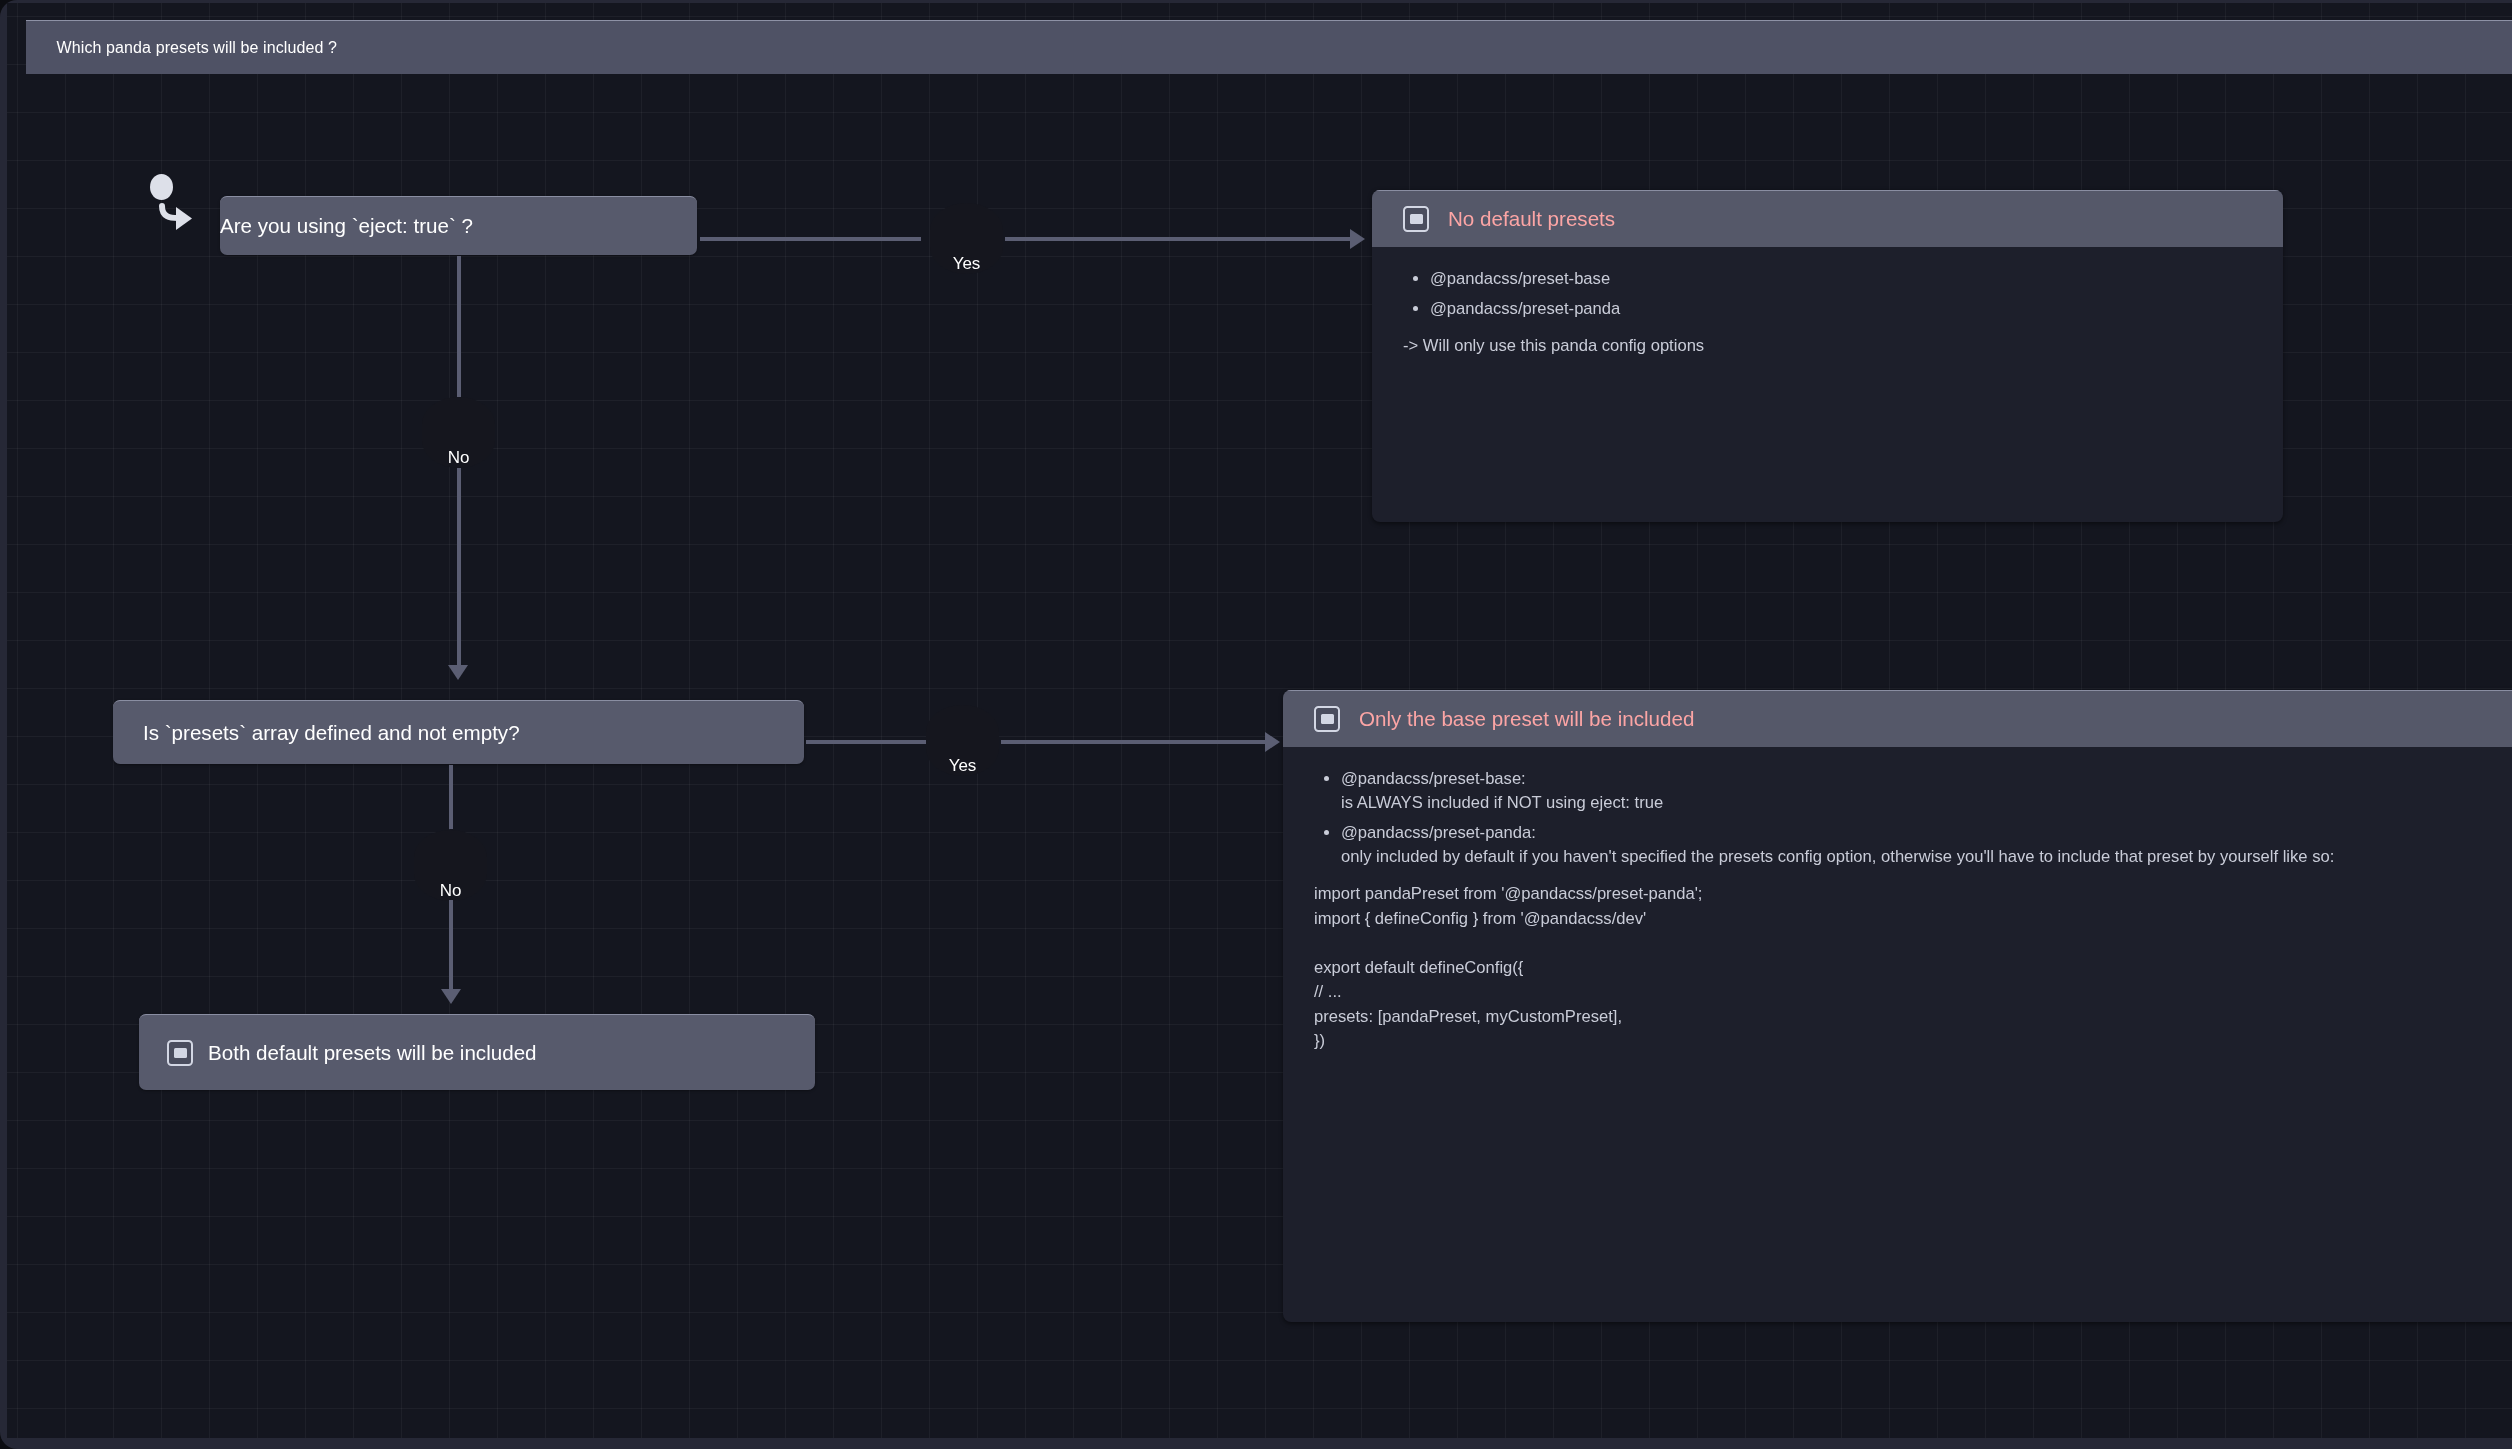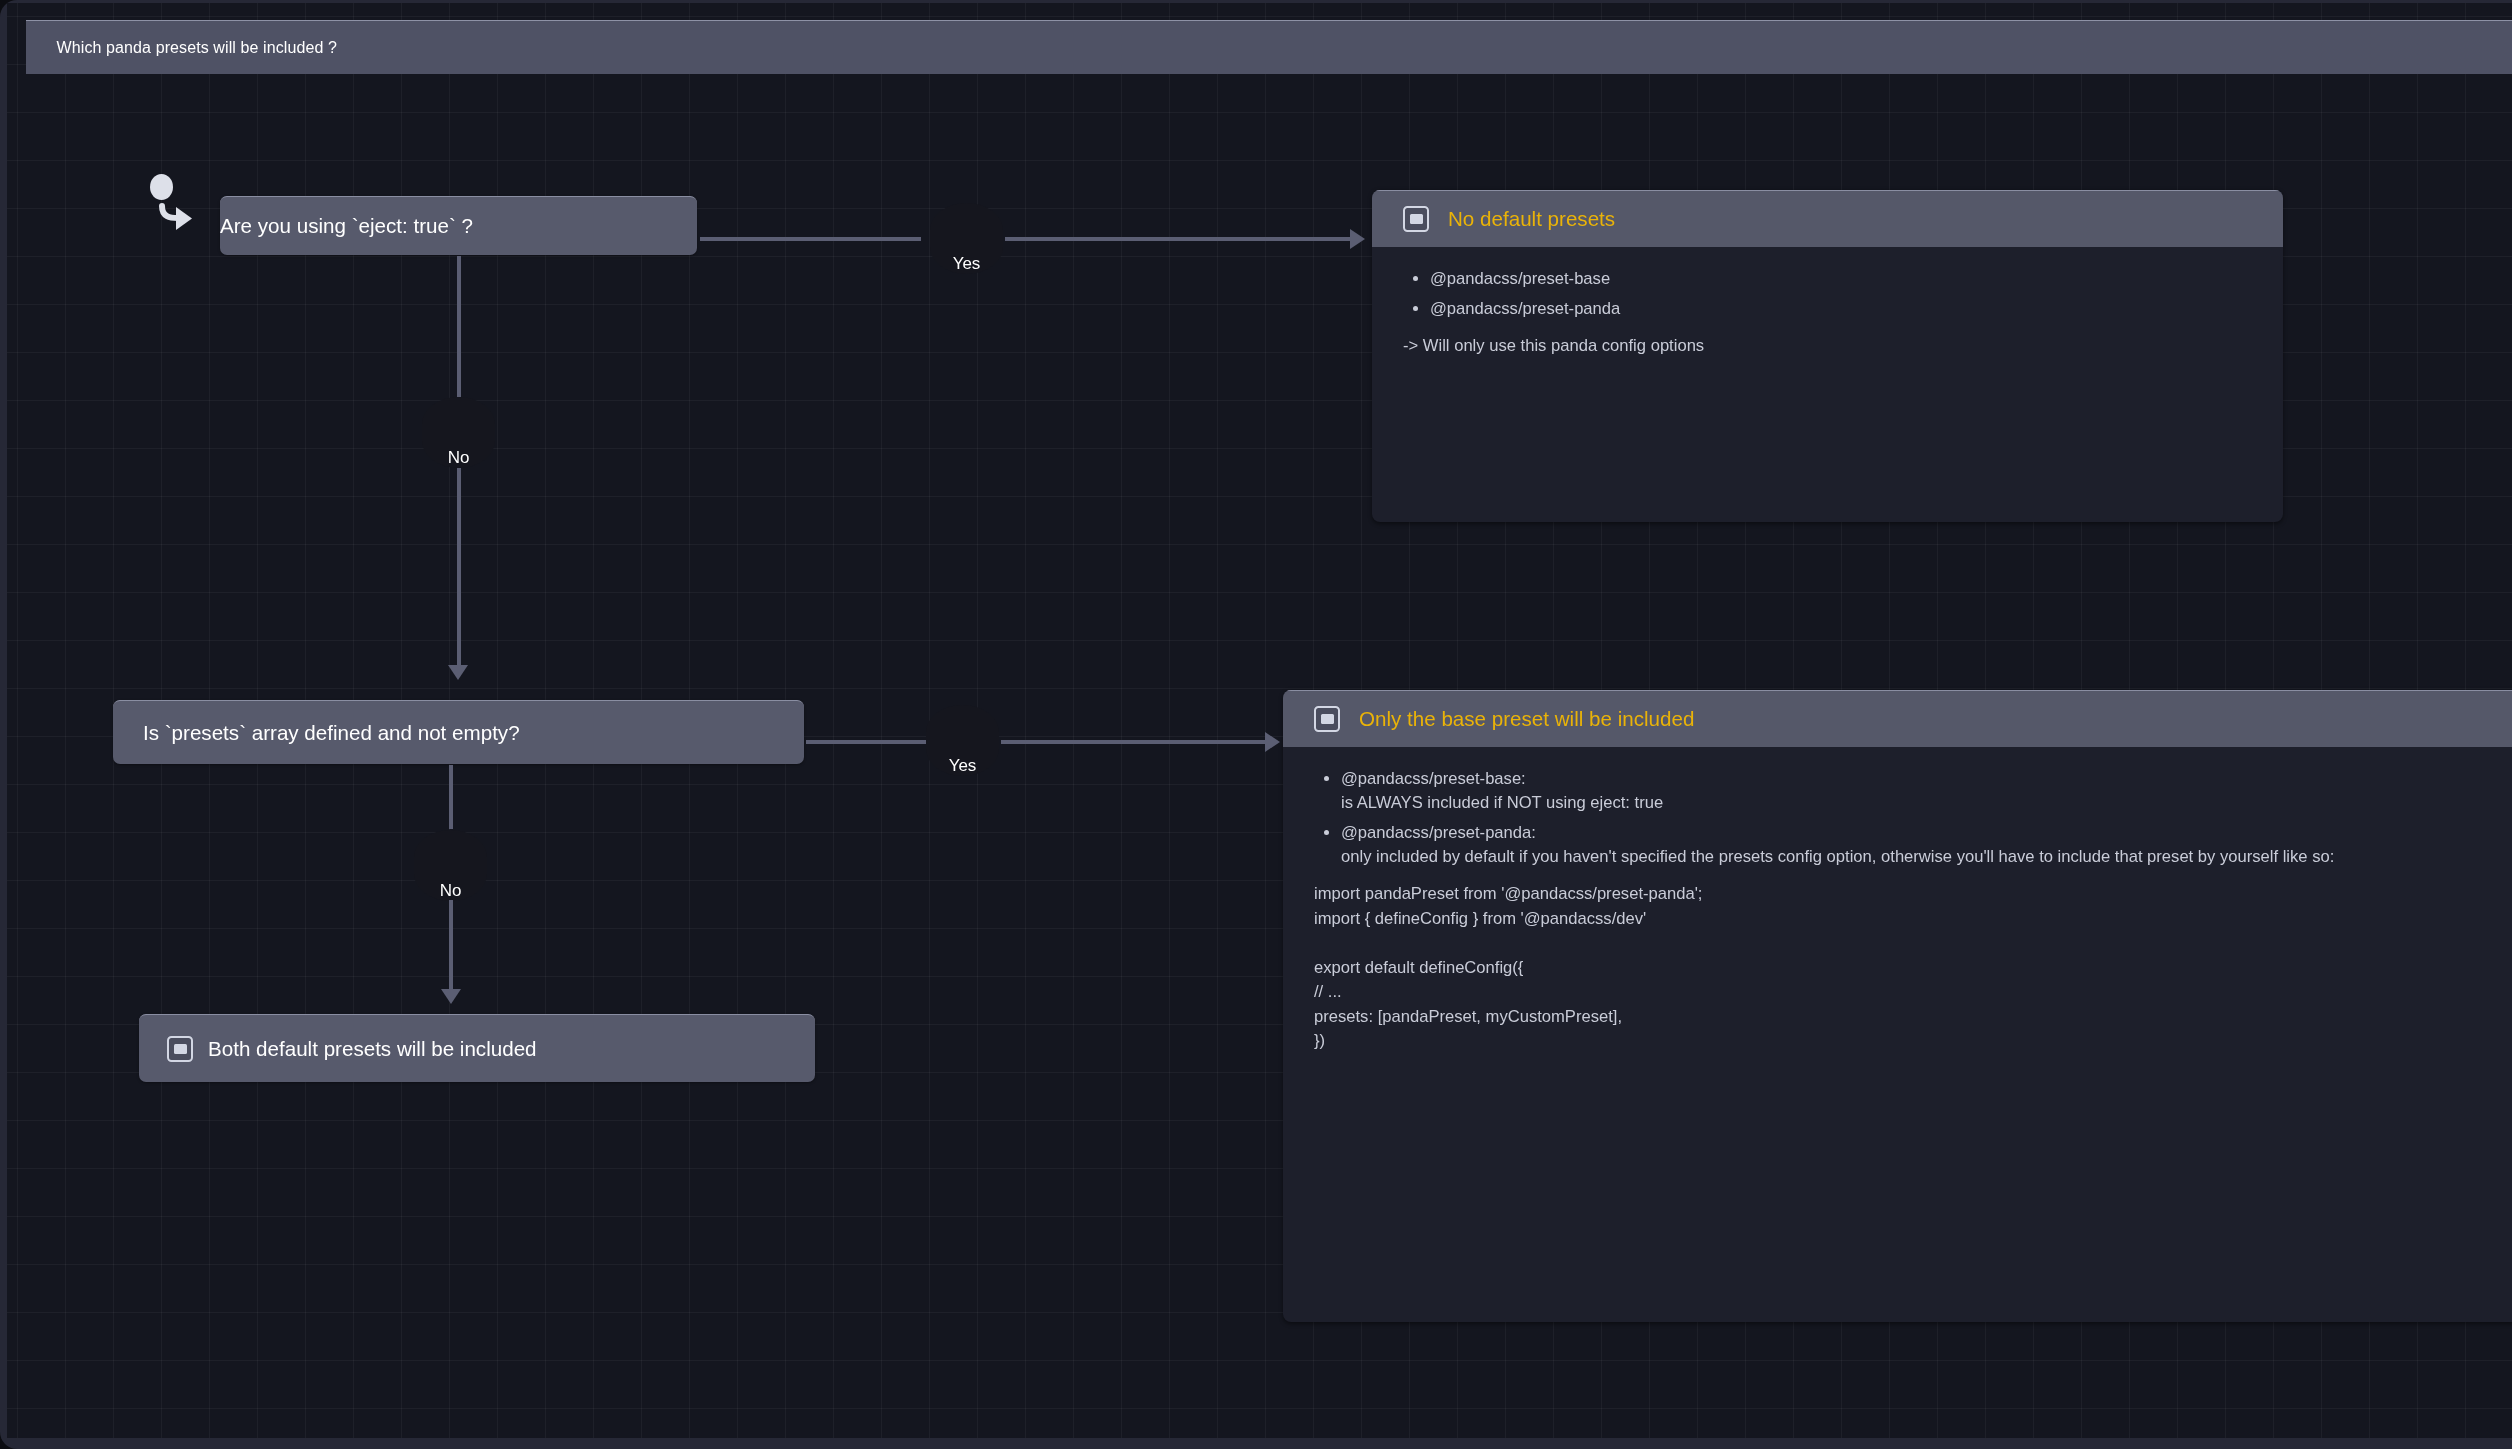--- a/index.html
+++ b/index.html
@@ -72,21 +72,21 @@
     position:absolute;background:#1d1f2b;border-radius:8px;
     box-shadow:0 1.5px 4px rgba(0,0,0,0.45);
     overflow:hidden;
   }
   .card .head{
     background:#555869;border-top:1.5px solid #8a8ea2;
     height:57px;box-sizing:border-box;
     display:flex;align-items:center;padding-left:31px;
   }
   .card .head .ico{margin-right:19px;}
-  .card .head .ht{color:#eab308;font-size:20.6px;}
+  .card .head .ht{color:#fca5a5;font-size:20.6px;}
   .card .body{padding:20px 31px 20px 31px;color:#c9ccd8;font-size:16.6px;line-height:1.45;}
   .card .body p{margin:0 0 13px 0;}
   .card .body ul{margin:0 0 13px 0;padding-left:27px;}
   .card .body li{margin:0 0 6px 0;}
   .card .body li .sub{display:block;color:#c9ccd8;}
   .card .code{color:#c9ccd8;font-size:16.6px;line-height:1.48;white-space:pre;}
 
   
   .ln{position:absolute;background:#5b5e73;}
   .arrowR{
@@ -154,21 +154,21 @@
     <div class="ln" style="left:994px;top:737px;width:266px;height:3.5px;"></div>
     <div class="arrowR" style="left:1258px;top:729px;"></div>
 
     <div class="ln" style="left:442px;top:762px;width:3.5px;height:64px;"></div>
     <div class="pill" style="left:407px;top:827px;width:73px;height:71px;">
       <span>No</span>
     </div>
     <div class="ln" style="left:442px;top:897px;width:3.5px;height:90px;"></div>
     <div class="arrowD" style="left:434px;top:986px;"></div>
 
-    <div class="node resnode" style="left:132px;top:1011px;width:676px;height:68px;padding-left:28px;">
+    <div class="node resnode" style="left:132px;top:1011px;width:676px;height:76px;padding-left:28px;">
       <span class="icon">
         <span class="ico">
             <i></i>
           </span>
       </span>
       <span class="label">Both default presets will be included</span>
     </div>
 
     <div class="card" style="left:1365px;top:187px;width:911px;height:332px;">
       <div class="head">

